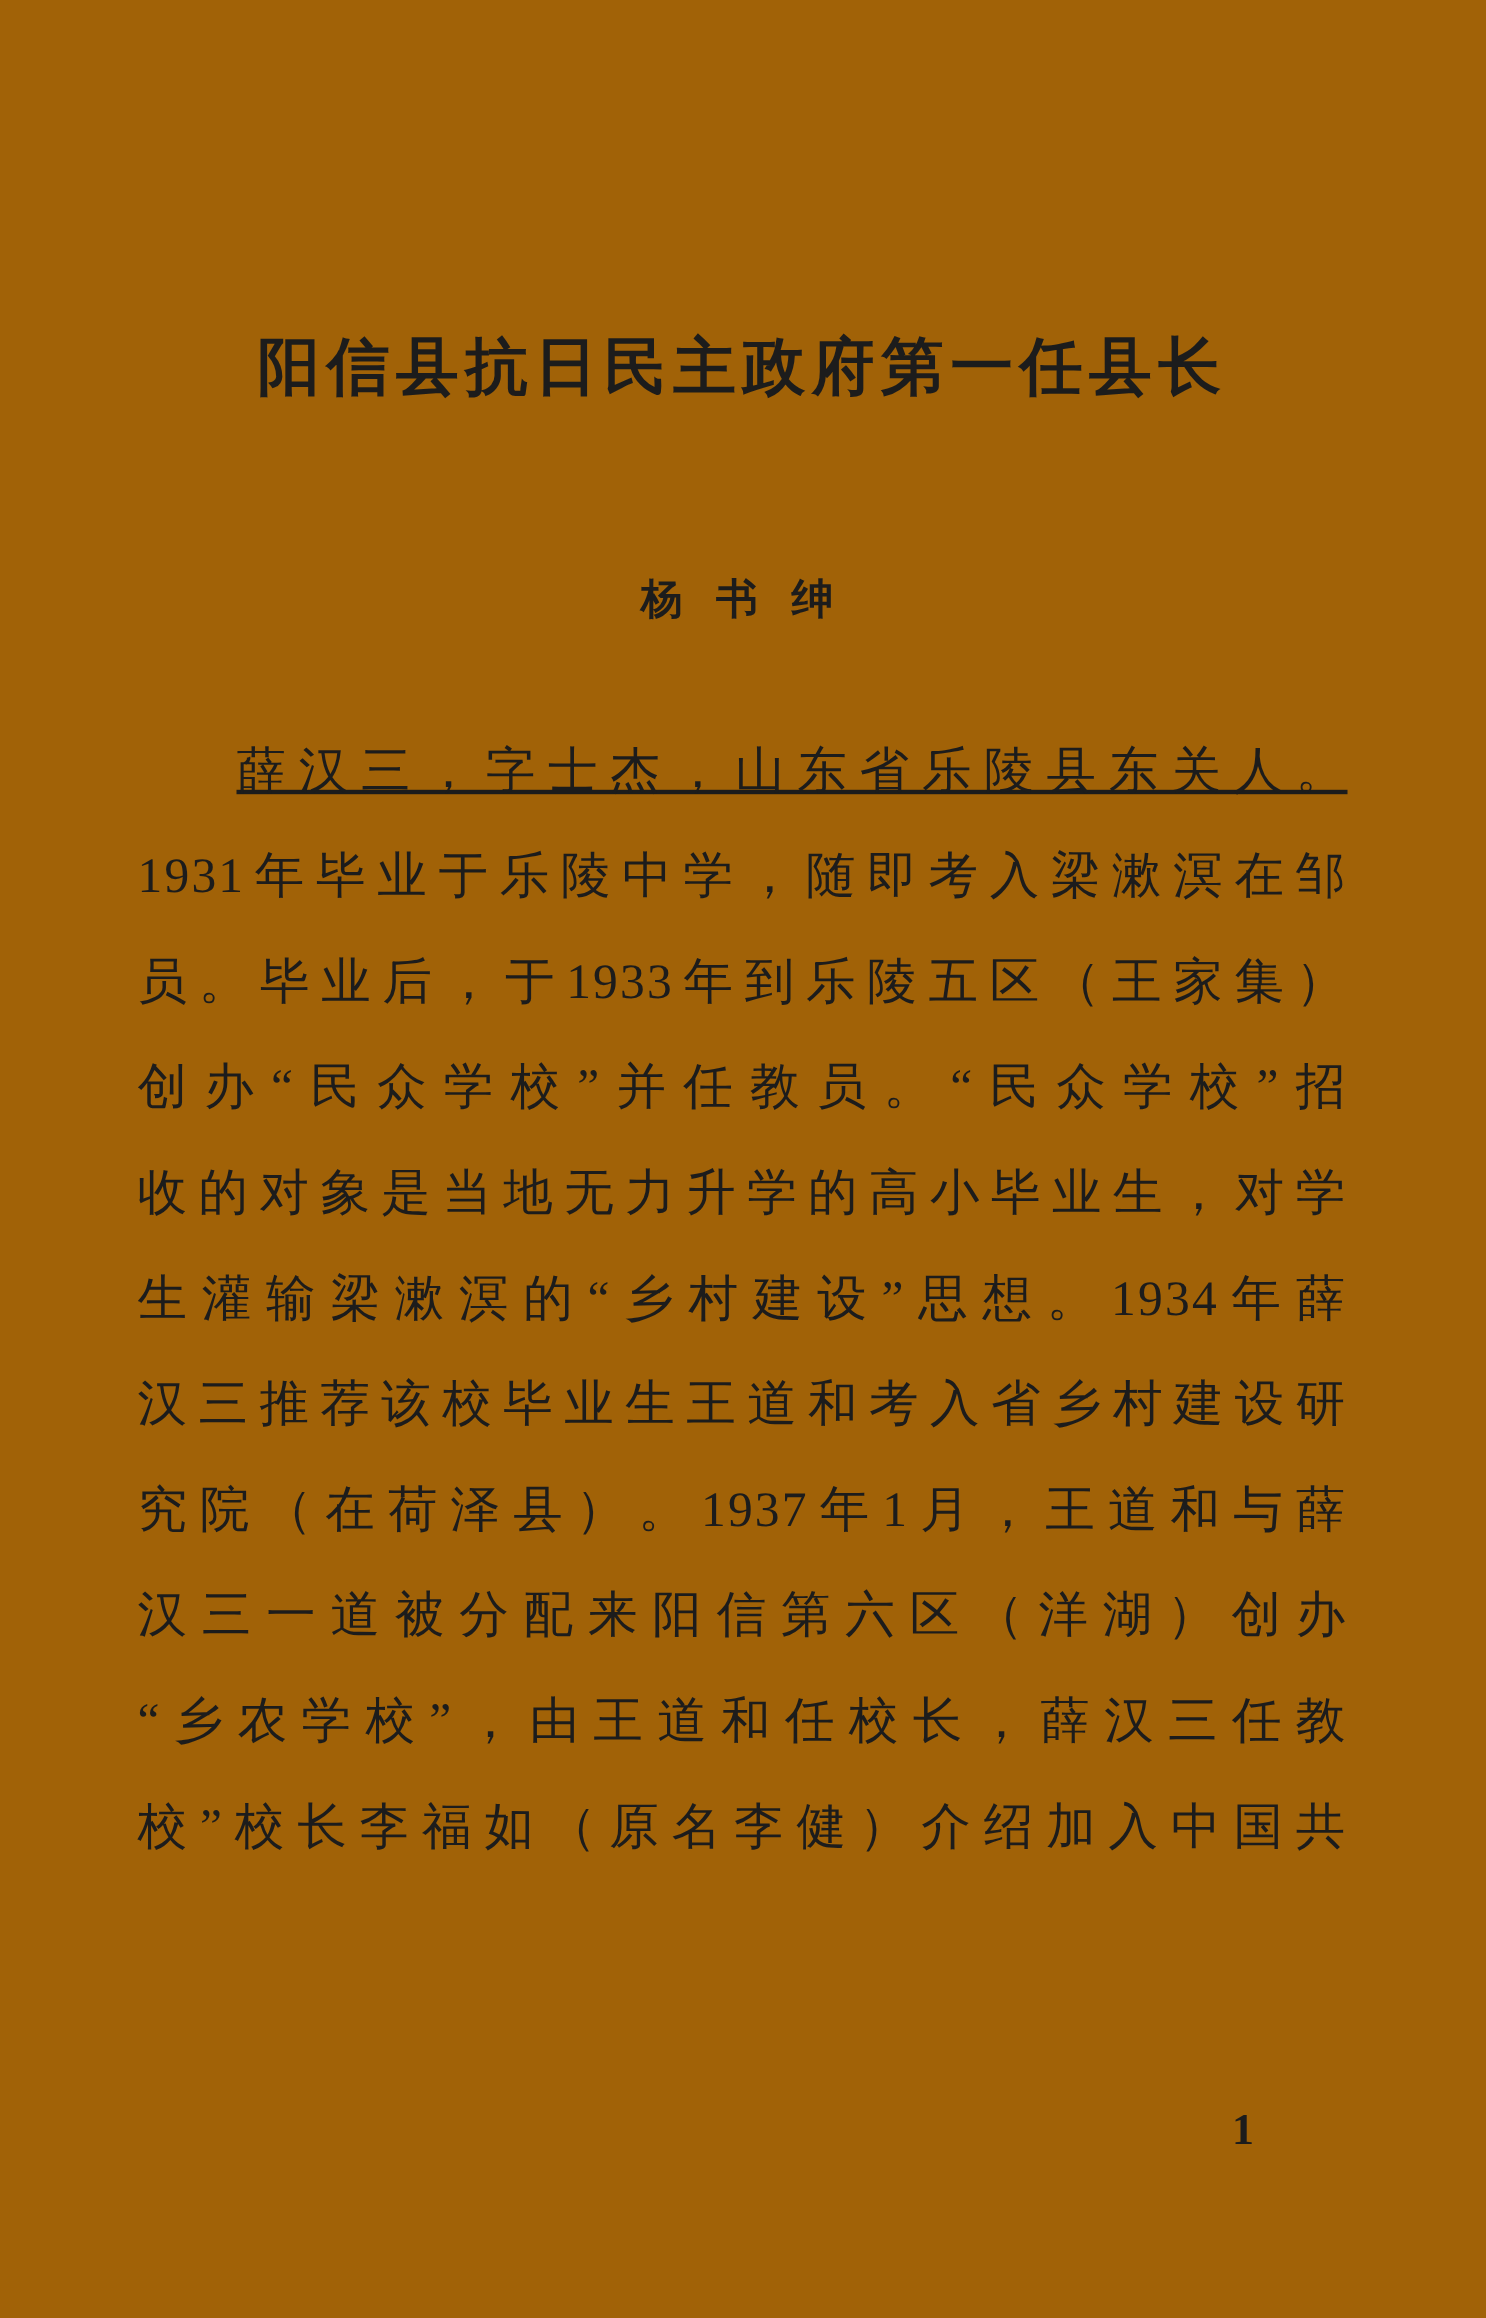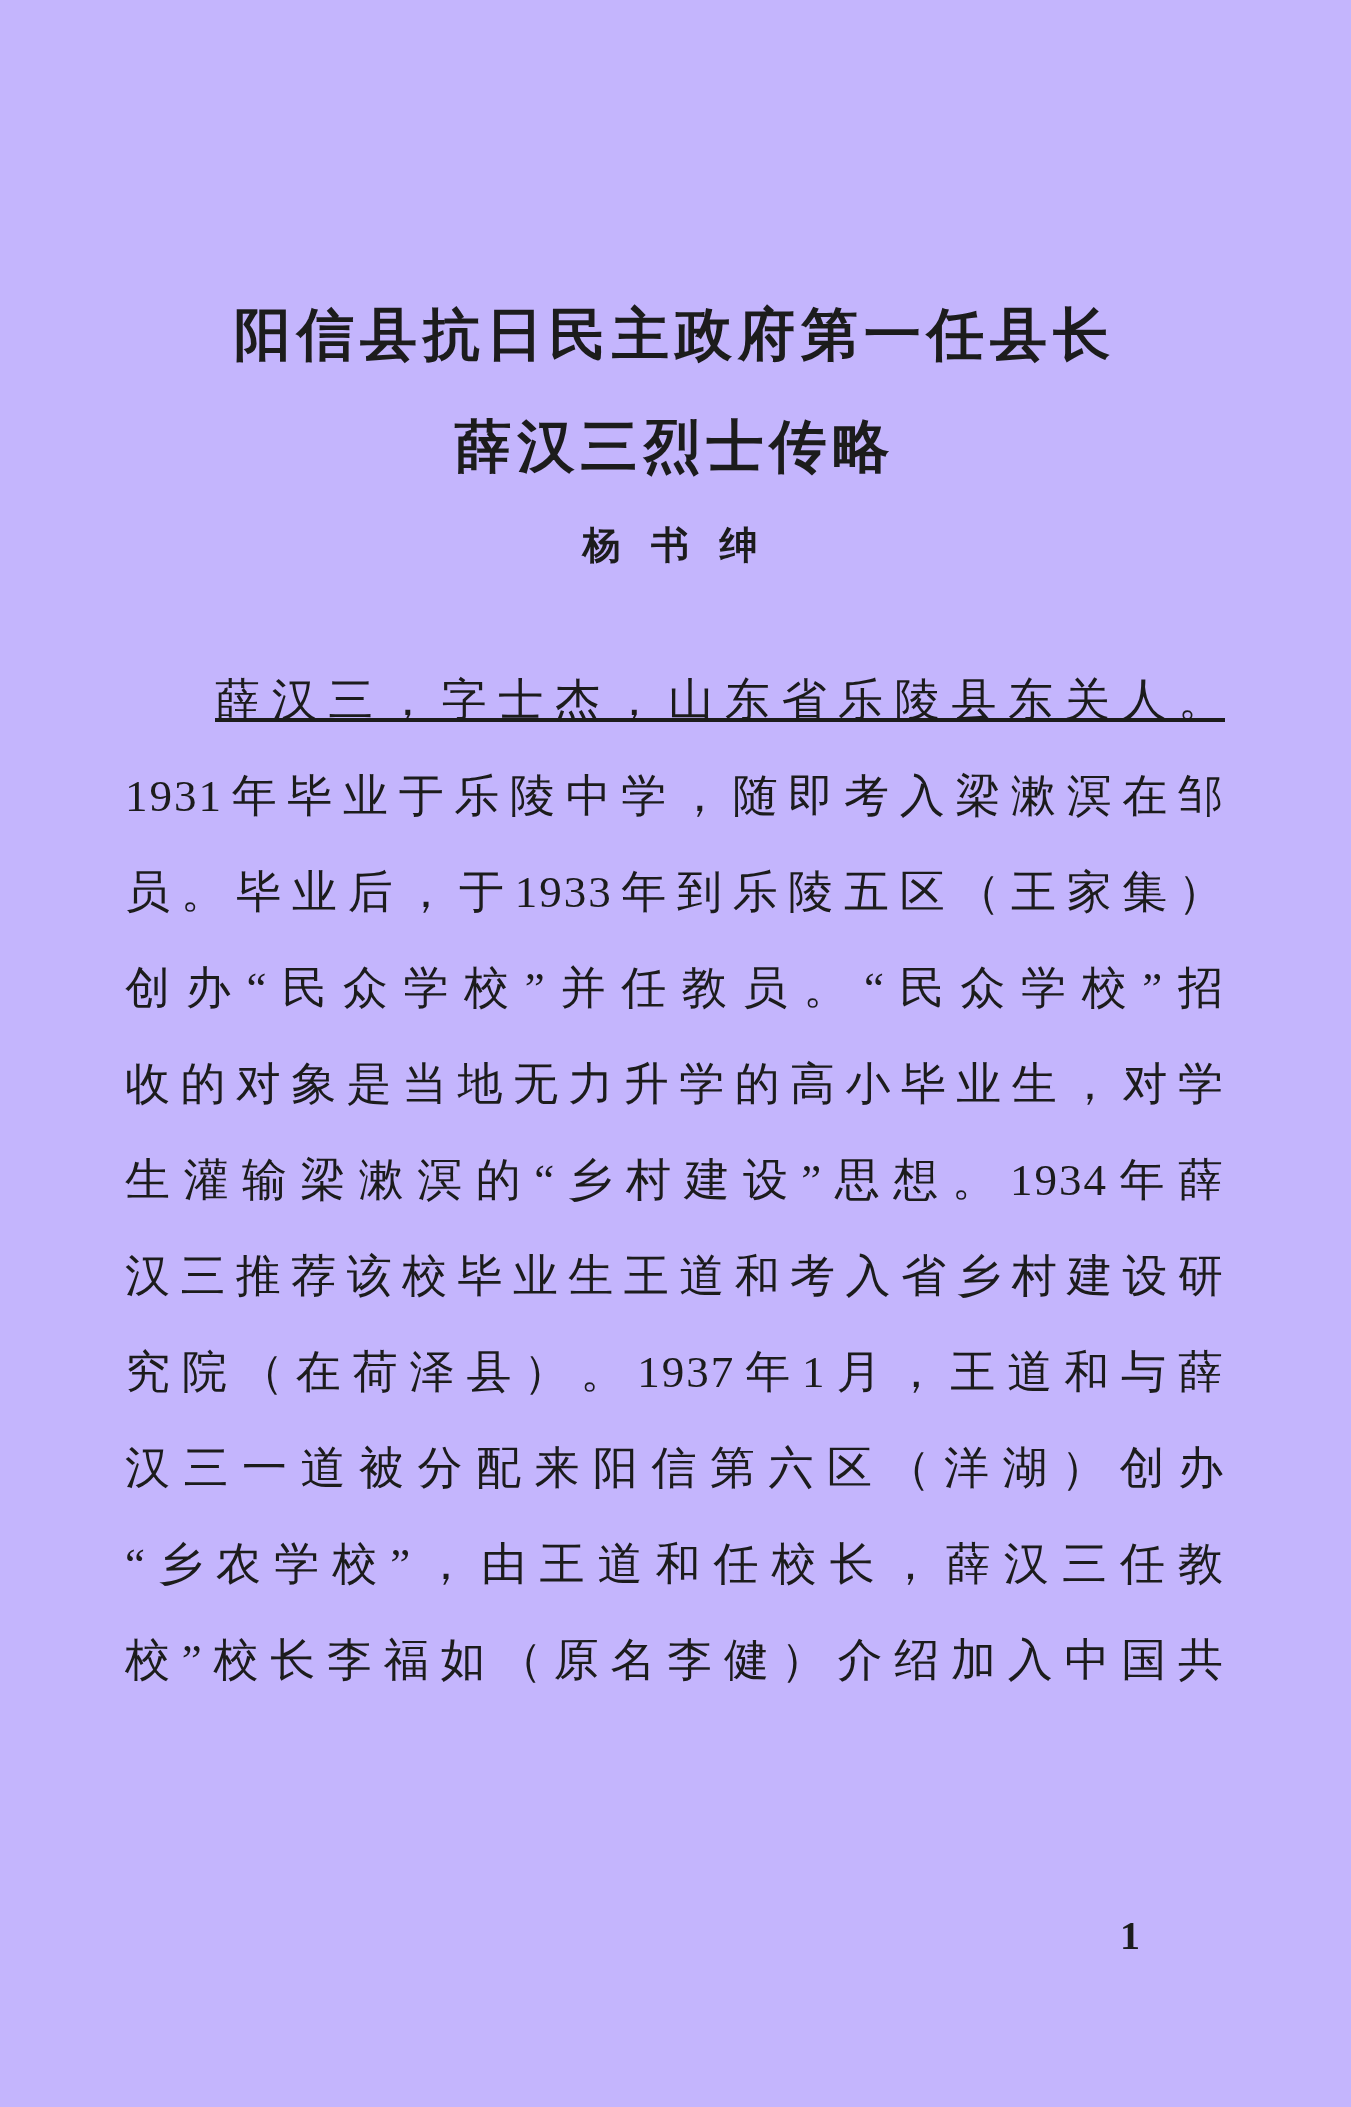--- a/index.html
+++ b/index.html
@@ -5,21 +5,21 @@
   html, body {
     margin: 0;
     padding: 0;
     background: #e8e8e8;
   }
   .page {
     position: relative;
     width: 1351px;
     height: 2107px;
     margin: 0 auto;
-    background: #c4b5fd;
+    background: #a16207;
     color: #1c1c1c;
     font-family: "Liberation Serif", "DejaVu Serif", serif;
     overflow: hidden;
   }
   .title-block {
     position: absolute;
     left: 125px;
     width: 1100px;
     top: 300px;
     text-align: center;
@@ -84,21 +84,20 @@
     line-height: 48px;
   }
 </style>
 </head>
 <body>
 
 <div class="page">
 
   <div class="title-block">
     <div class="title-line-1">阳信县抗日民主政府第一任县长</div>
-    <div class="title-line-2">薛汉三烈士传略</div>
   </div>
 
   <div class="author-line">杨 书 绅</div>
 
   <div class="body-block">
     <div class="body-line indent">薛汉三，字士杰，山东省乐陵县东关人。</div>
     <div class="body-line">1931年毕业于乐陵中学，随即考入梁漱溟在邹</div>
     <div class="body-line">员。毕业后，于1933年到乐陵五区（王家集）</div>
     <div class="body-line">创办“民众学校”并任教员。“民众学校”招</div>
     <div class="body-line">收的对象是当地无力升学的高小毕业生，对学</div>

